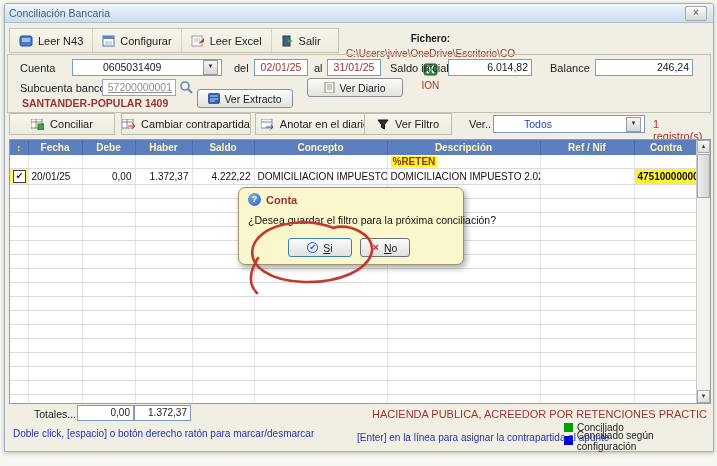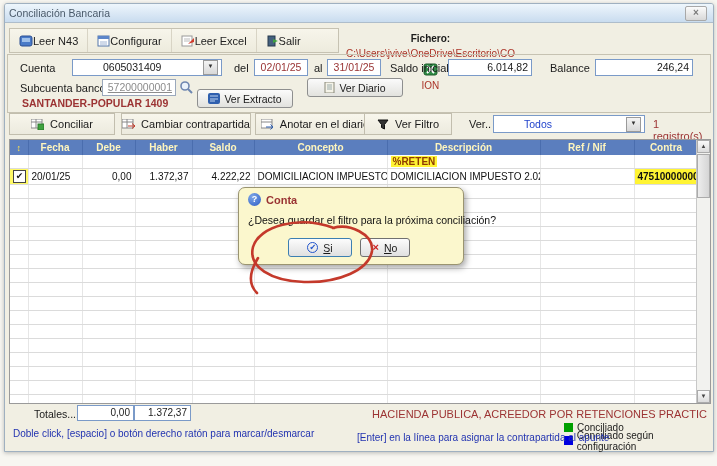--- a/index.html
+++ b/index.html
@@ -10,21 +10,21 @@
   
   .titlebar{position:absolute;left:0;top:0;right:0;height:18px;
             background:linear-gradient(#EEF6FC,#C9DCEF);border-bottom:1px solid #AEBDCB;border-radius:2px 2px 0 0;}
   .title{position:absolute;left:4px;top:3px;font-size:10.5px;color:#4A5A6A;}
   .closebtn{position:absolute;right:6px;top:2px;width:20px;height:13px;
             background:linear-gradient(#FBFBFB,#D8D8D8);border:1px solid #A8A8A8;border-radius:2px;
             color:#7a7a7a;font-size:10px;line-height:12px;text-align:center;font-weight:bold;cursor:default;}
   
   .toolbar1{position:absolute;left:4px;top:24px;width:328px;height:23px;border:1px solid #C6C2B2;
             display:flex;align-items:stretch;background:linear-gradient(#F7F5EB,#EDEBDd);}
-  .tbtn{display:flex;align-items:center;padding:0 9px;font-size:11px;color:#222;
+  .tbtn{display:flex;align-items:center;gap:5px;padding:0 9px;font-size:11px;color:#222;
         border-right:1px solid #D8D4C5;cursor:default;}
   .tbtn:last-child{border-right:none;}
   .fichero{position:absolute;left:341px;top:29px;font-size:10px;display:flex;align-items:center;gap:4px;flex-direction:column;}
   .fichero .lbl{color:#1a1a1a;font-weight:bold;}
   .fichero .path{color:#AA3327;}
   
   .account{position:absolute;left:2px;top:50px;width:702px;height:57px;border:1px solid #C6C2B2;}
   .alabel{position:absolute;font-size:11px;color:#1a1a1a;}
   .field{position:absolute;background:#fff;border:1px solid #7A9AC8;font-size:10.5px;
          padding:1px 3px;box-sizing:border-box;height:17px;line-height:13px;}

